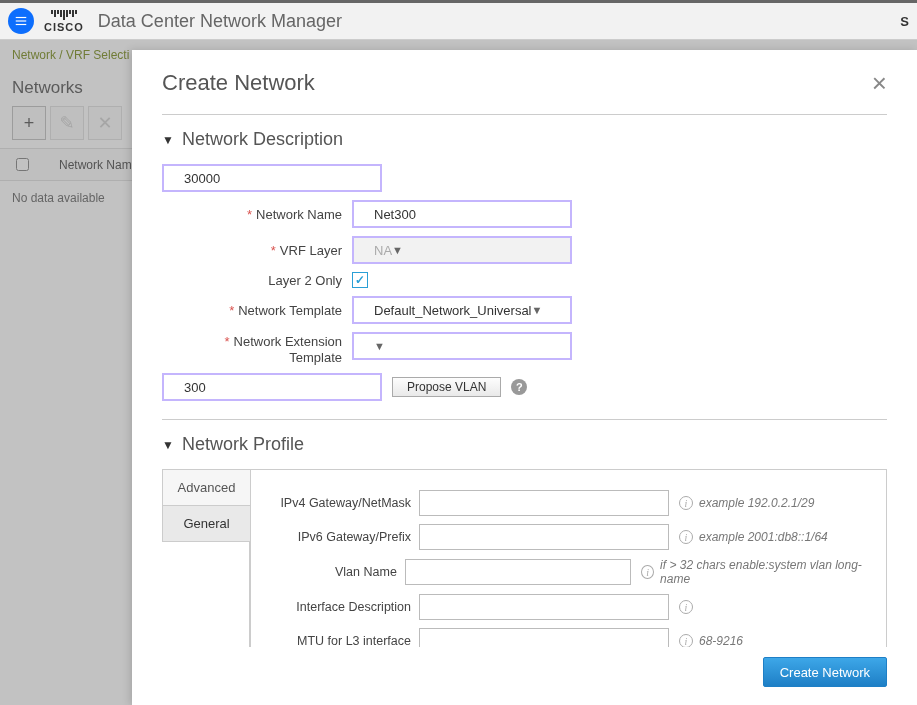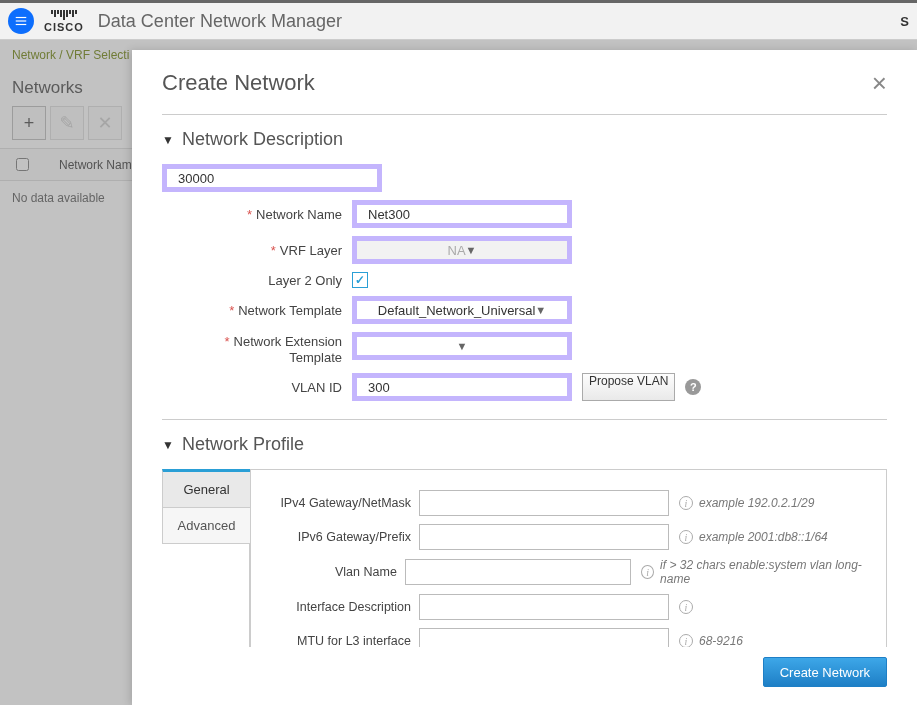--- a/index.html
+++ b/index.html
@@ -38,28 +38,28 @@
   .modal-title { font-size: 22px; color: #555; font-weight: 400; flex: 1; }
   .close-x { font-size: 26px; color: #888; cursor: pointer; line-height: 1; }
   hr.sep { border: none; border-top: 1px solid #ccc; margin: 18px 0 14px 0; }
 
   .section-head { display: flex; align-items: center; gap: 8px; font-size: 18px; color: #555; margin: 6px 0 14px 0; cursor: pointer; }
   .section-head .tri { font-size: 12px; color: #333; }
 
   .form-row { display: flex; align-items: center; margin-bottom: 8px; }
   .form-label { width: 190px; text-align: right; padding-right: 10px; font-size: 13px; color: #444; }
   .req { color: #d9534f; margin-right: 4px; }
-  .form-field input[type="text"], .form-field .select { width: 220px; height: 28px; border: 5px solid #c4b5fd; padding: 0 11px; font-size: 13px; color: #333; background: #fff; }
-  .form-field .select { display: flex; align-items: center; justify-content: center; cursor: pointer; }
+  .form-field input[type="text"], .form-field .select { width: 220px; height: 28px; border: 2px solid #c4b5fd; padding: 0 20px; font-size: 13px; color: #333; background: #fff; }
+  .form-field .select { display: flex; align-items: center; justify-content: flex-start; cursor: pointer; }
   .form-field .select.disabled { background: #f2f2f2; color: #aaa; cursor: default; }
   .form-field .select .caret { font-size: 11px; color: #666; }
   .chk-wrap { width: 16px; height: 16px; border: 1px solid #2a9fd6; display: inline-flex; align-items: center; justify-content: center; color: #2a9fd6; font-size: 12px; font-weight: bold; }
 
   .inline-extra { display: flex; align-items: center; gap: 10px; }
-  .btn { height: 28px; padding: 0 6px; border: 1px solid #aaa; background: linear-gradient(#fdfdfd,#e9e9e9); font-size: 12px; color: #333; cursor: pointer; display: inline-flex; }
+  .btn { height: 20px; padding: 0 14px; border: 1px solid #aaa; background: linear-gradient(#fdfdfd,#e9e9e9); font-size: 12px; color: #333; cursor: pointer; display: inline-flex; align-items: center; }
   .help-ico { width: 16px; height: 16px; border-radius: 50%; background: #999; color: #fff; font-size: 11px; display: inline-flex; align-items: center; justify-content: center; font-weight: bold; }
   .info-ico { width: 14px; height: 14px; border-radius: 50%; border: 1px solid #aaa; color: #aaa; font-size: 10px; font-style: italic; display: inline-flex; align-items: center; justify-content: center; font-family: Georgia, serif; }
 
   
   .profile-wrap { display: flex; margin-top: 10px; }
   .tabs-col { width: 88px; display: flex; flex-direction: column; }
   .tab { padding: 10px 0; text-align: center; font-size: 13px; border: 1px solid #ccc; border-right: none; background: #f6f6f6; color: #555; cursor: pointer; }
   .tab.active { background: #e9e9e9; border-top: 3px solid #2a9fd6; color: #333; }
   .tab + .tab { border-top: none; }
   .tabs-col .filler { flex: 1; border-right: 1px solid #ccc; }
@@ -182,41 +182,40 @@
         <span class="req">*</span><span>Network Extension</span><br>
         <span>Template</span>
       </div>
       <div class="form-field">
         <div class="select">
           <span class="caret">▼</span>
         </div>
       </div>
     </div>
     <div class="form-row">
-      <div class="form-label"><span>VLAN ID</span></div>
       <div class="form-field inline-extra">
         <input type="text" value="300" style="">
         <button class="btn">
             <span>Propose VLAN</span>
           </button>
         <span class="help-ico">?</span>
       </div>
     </div>
 
     <hr class="sep">
 
     <div class="section-head">
       <span class="tri">▼</span>
       <span>Network Profile</span>
     </div>
 
     <div class="profile-wrap">
       <div class="tabs-col">
+        <div class="tab"><span>Advanced</span></div>
         <div class="tab active"><span>General</span></div>
-        <div class="tab"><span>Advanced</span></div>
         <div class="filler"></div>
       </div>
       <div class="profile-panel">
         <div class="p-row">
           <div class="p-label">IPv4 Gateway/NetMask</div>
           <input class="p-input" type="text" style="">
           <div class="p-hint">
               <span class="info-ico">i</span>
               <span>example 192.0.2.1/29</span>
             </div>

